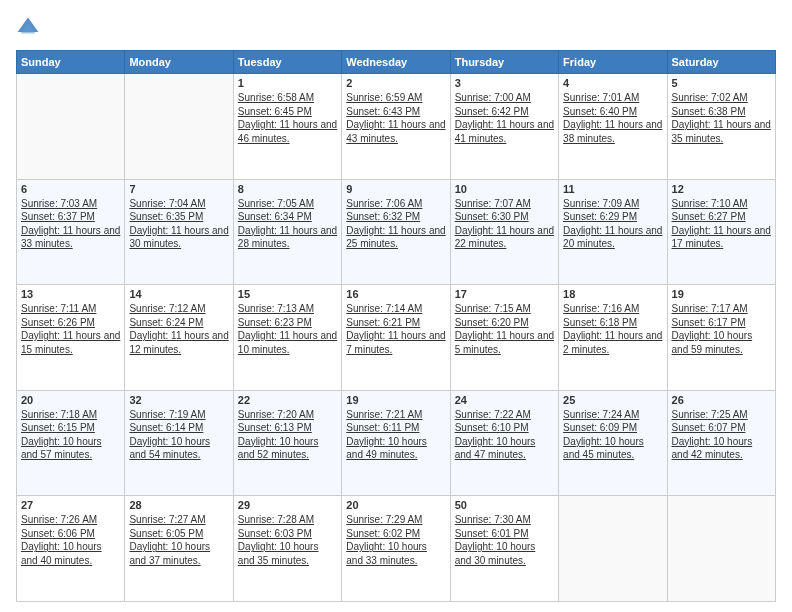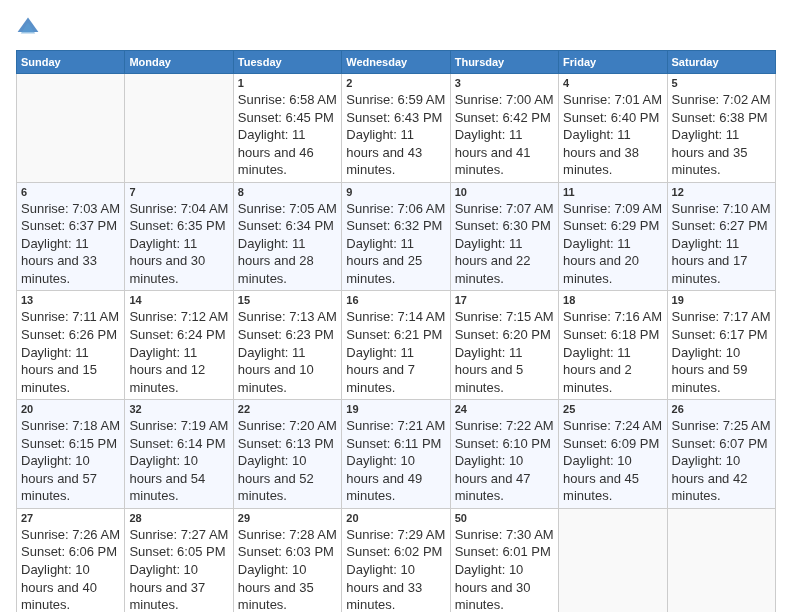--- a/index.html
+++ b/index.html
@@ -87,21 +87,22 @@
       background: #f0f0f0;
     }
     .day-number {
       font-size: 11px;
       font-weight: bold;
       margin-bottom: 2px;
       display: block;
     }
     .day-info {
       line-height: 1.35;
-      font-size: 13px;
+      font-size: 10px;
+      text-decoration: underline;
     }
   </style>
 </head>
 <body>
 
 <div class="page">
   <div class="header">
     <div class="logo">
       <svg class="logo-icon" viewBox="0 0 30 30" xmlns="http://www.w3.org/2000/svg">
         <polygon points="15,2 28,20 2,20" fill="#3d7dbf" opacity="0.85"></polygon>

